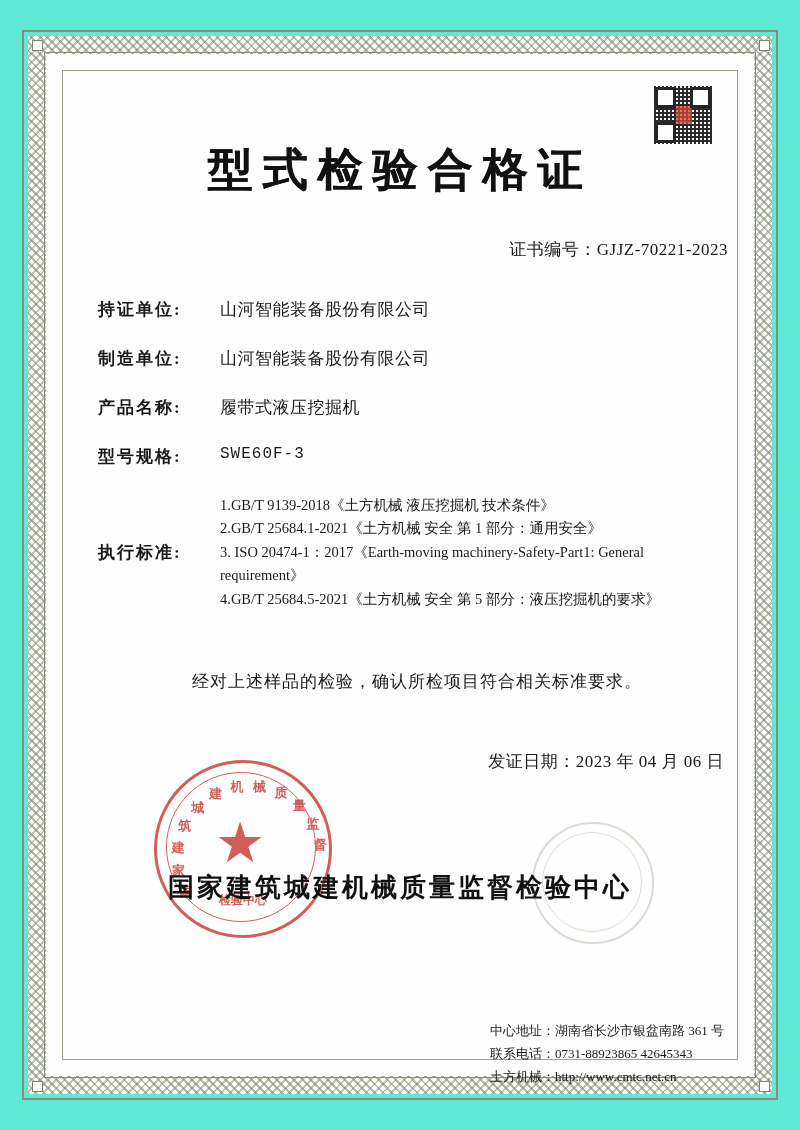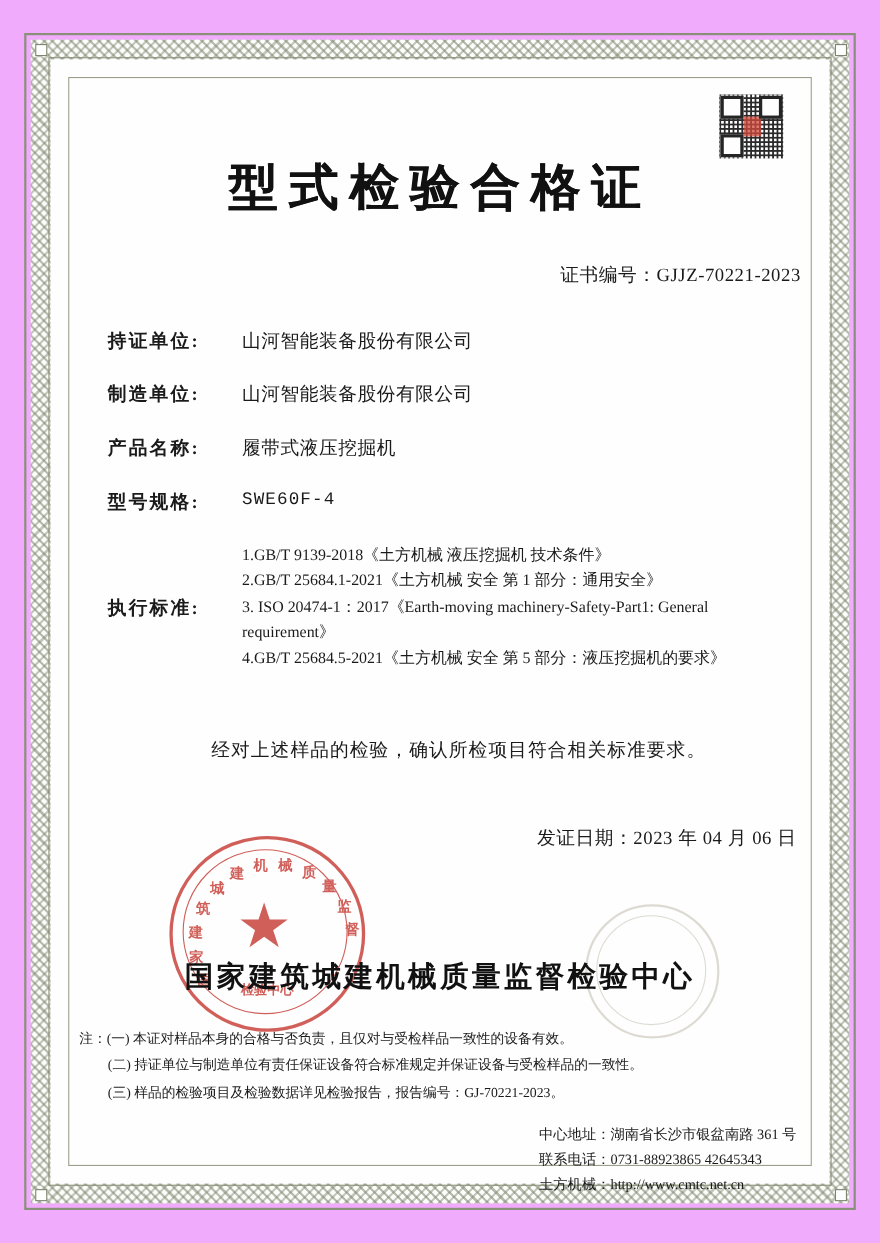--- a/index.html
+++ b/index.html
@@ -14,21 +14,21 @@
     font-family: "Liberation Serif", "DejaVu Serif", serif;
     color: #1a1a1a;
     overflow: hidden;
   }
 
   
   .page {
     position: absolute;
     left: 0; top: 0;
     width: 800px; height: 1130px;
-    background: #f0abfc;
+    background: #5eead4;
   }
   .border-outer {
     position: absolute;
     left: 22px; top: 30px;
     width: 756px; height: 1070px;
     border: 2px solid #8a8f7a;
     box-sizing: border-box;
   }
   .border-band {
     position: absolute;
@@ -336,21 +336,21 @@
         <div class="field-value">山河智能装备股份有限公司</div>
       </div>
 
       <div class="field-row">
         <div class="field-label">产品名称:</div>
         <div class="field-value">履带式液压挖掘机</div>
       </div>
 
       <div class="field-row">
         <div class="field-label">型号规格:</div>
-        <div class="field-value mono">SWE60F-4</div>
+        <div class="field-value mono">SWE60F-3</div>
       </div>
 
       <div class="std-row">
         <div class="std-label">执行标准:</div>
         <div class="std-list">
           <div class="std-item">1.GB/T 9139-2018《土方机械  液压挖掘机  技术条件》</div>
           <div class="std-item">2.GB/T 25684.1-2021《土方机械  安全  第 1 部分：通用安全》</div>
           <div class="std-item">3. ISO 20474-1：2017《Earth-moving machinery-Safety-Part1: General requirement》</div>
           <div class="std-item">4.GB/T 25684.5-2021《土方机械  安全  第 5 部分：液压挖掘机的要求》</div>
         </div>
@@ -383,25 +383,20 @@
       </div>
       <div class="seal-bottom">检验中心</div>
     </div>
 
     <div class="seal2">
       <div class="seal2-inner"></div>
     </div>
 
     <div class="center-name">国家建筑城建机械质量监督检验中心</div>
 
-    <div class="notes">
-      <div class="note-line">注：(一) 本证对样品本身的合格与否负责，且仅对与受检样品一致性的设备有效。</div>
-      <div class="note-line" style="padding-left:26px;">(二) 持证单位与制造单位有责任保证设备符合标准规定并保证设备与受检样品的一致性。</div>
-      <div class="note-line" style="padding-left:26px;">(三) 样品的检验项目及检验数据详见检验报告，报告编号：GJ-70221-2023。</div>
-    </div>
 
     <div class="footer">
       <div class="footer-row">
         <span class="footer-label">中心地址：</span><span>湖南省长沙市银盆南路 361 号</span>
       </div>
       <div class="footer-row">
         <span class="footer-label">联系电话：</span><span>0731-88923865    42645343</span>
       </div>
       <div class="footer-row">
         <span class="footer-label">土方机械：</span><span>http://www.cmtc.net.cn</span>

